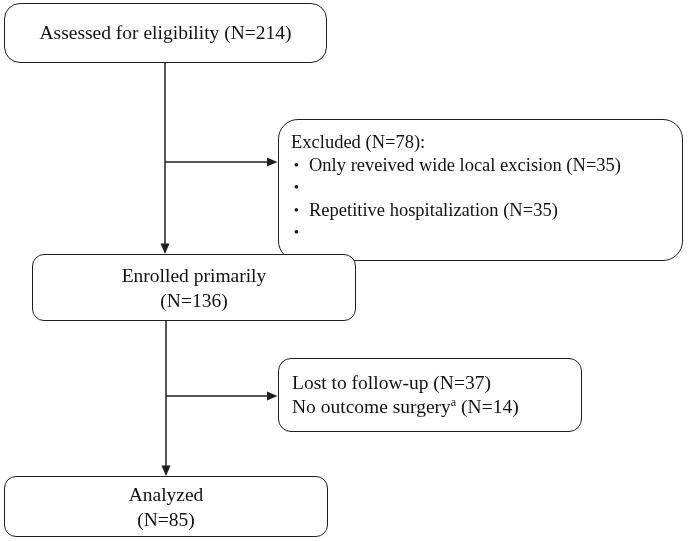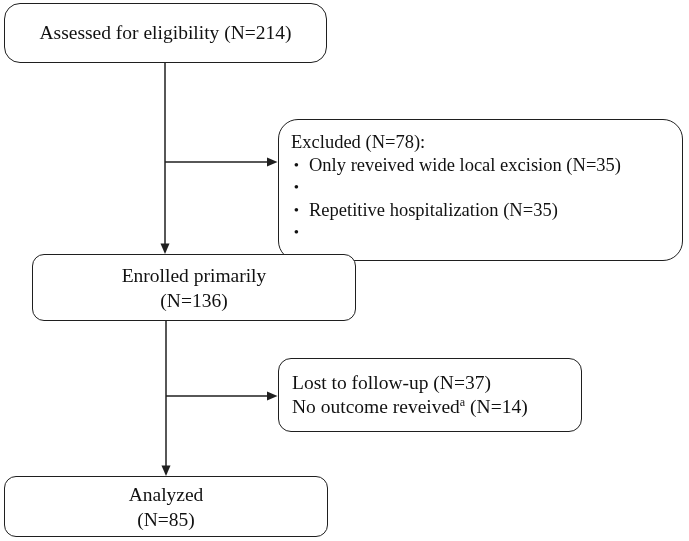--- a/index.html
+++ b/index.html
@@ -150,21 +150,21 @@
   </div>
 
   <div class="node centered box-enrolled">
     <span class="line">Enrolled primarily</span>
     <span class="line">(N=136)</span>
   </div>
 
   <div class="node box-lost">
     <span class="line">Lost to follow-up (N=37)</span>
     <span class="line">
-      <span>No outcome reveived</span><span class="sup-note">a</span><span> (N=14)</span>
+      <span>No outcome surgery</span><span class="sup-note">a</span><span> (N=14)</span>
     </span>
   </div>
 
   <div class="node centered box-analyzed">
     <span class="line">Analyzed</span>
     <span class="line">(N=85)</span>
   </div>
 
 </div>
 

